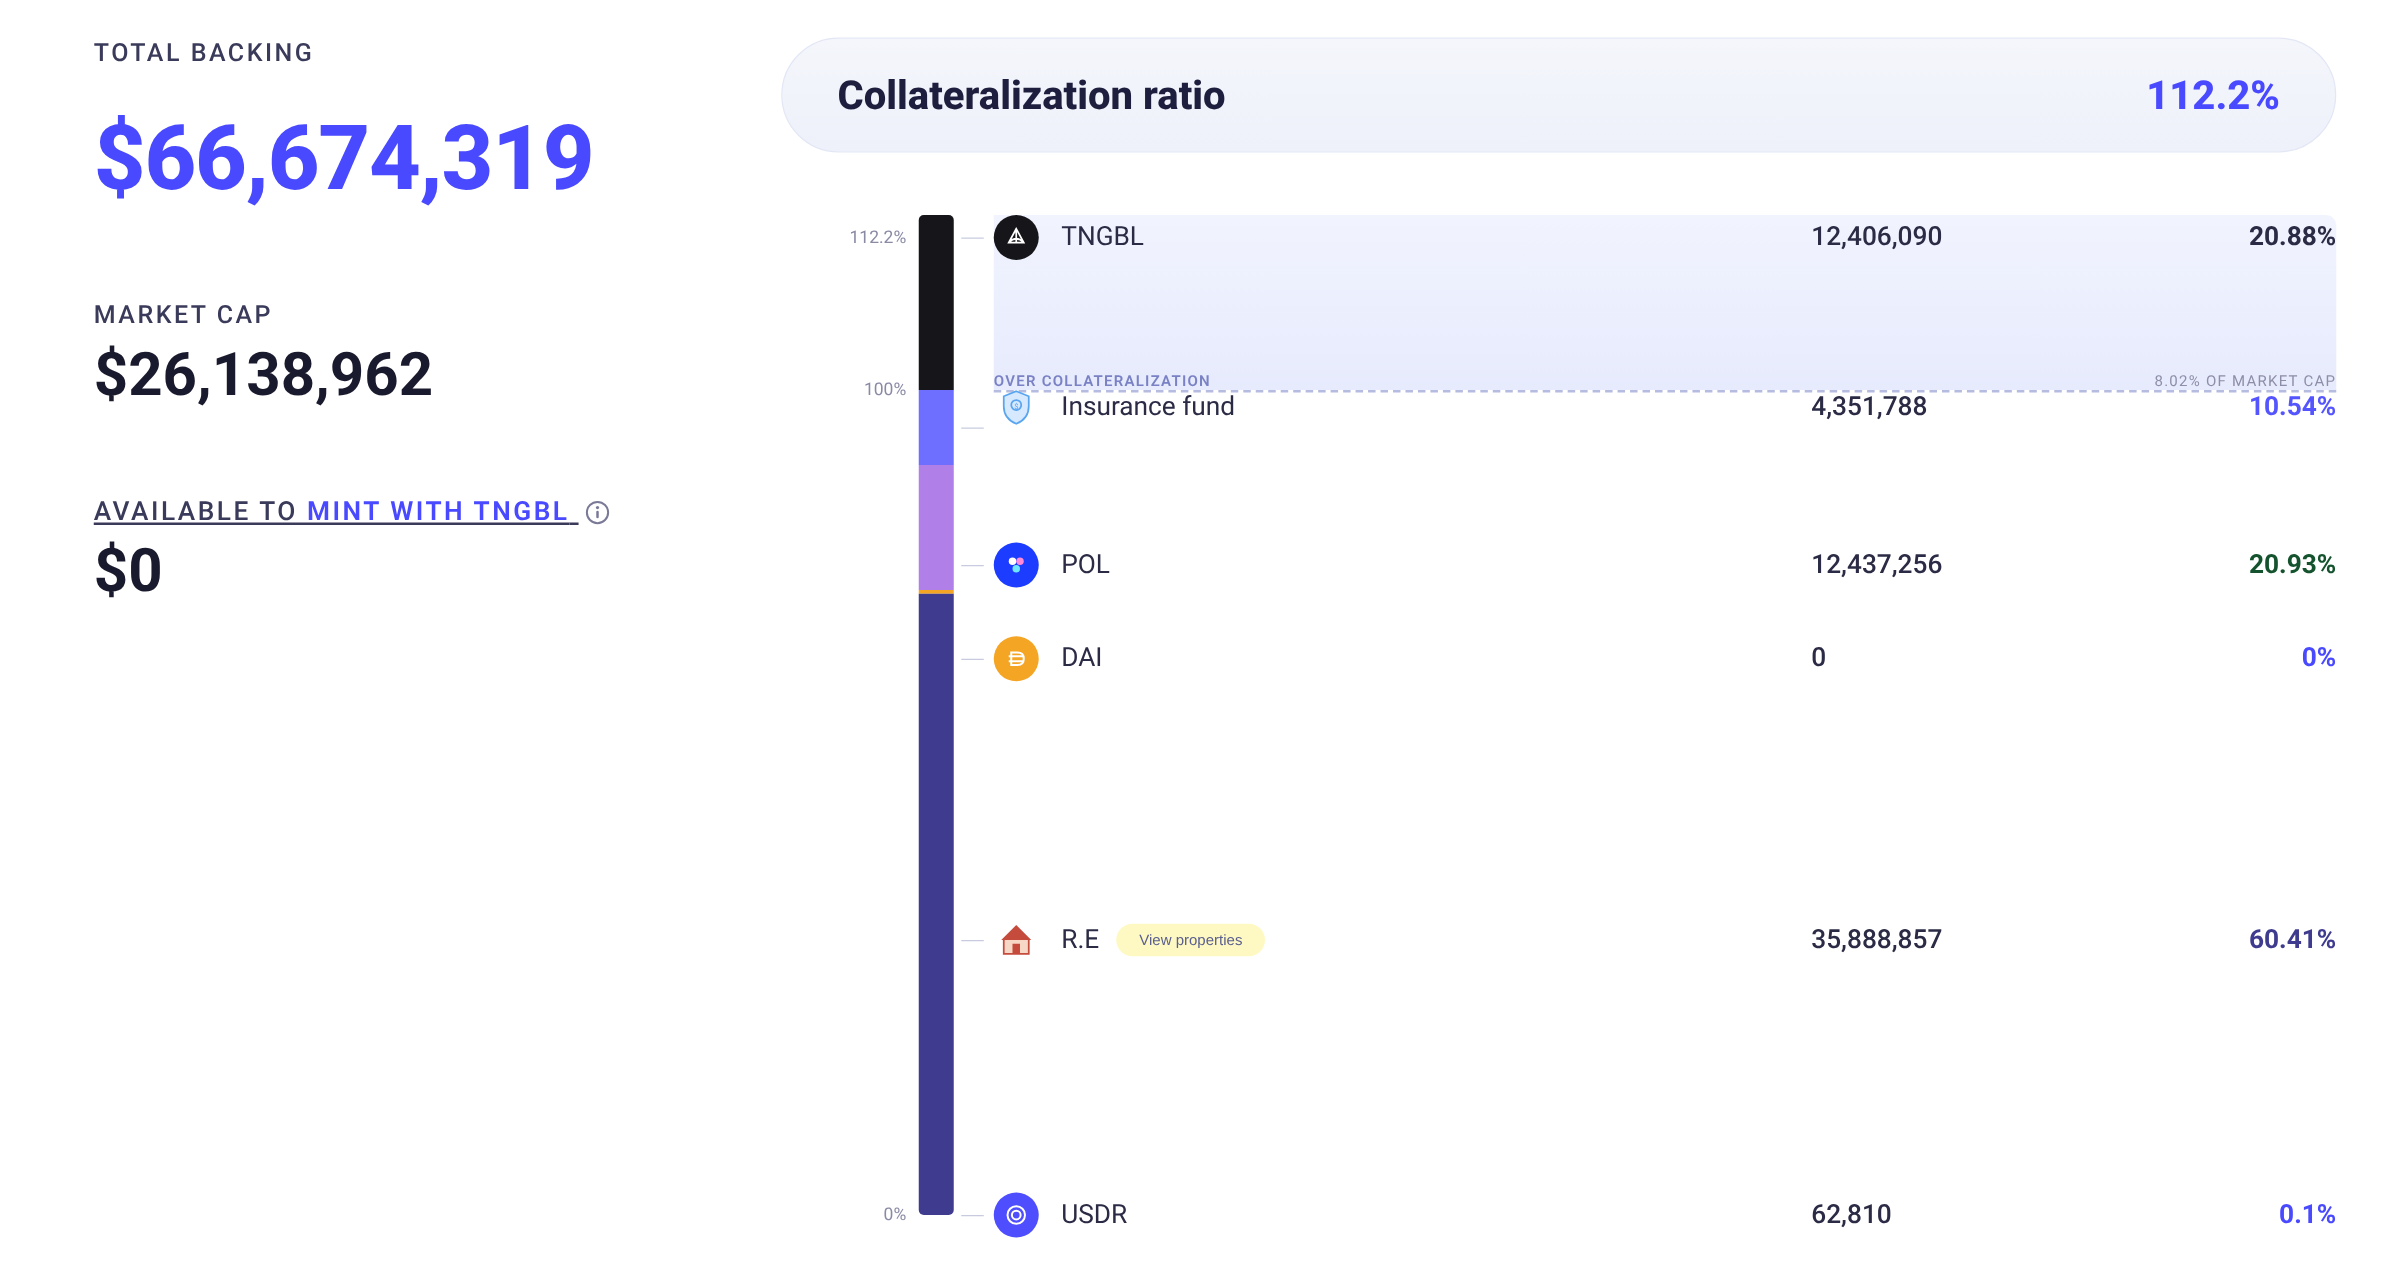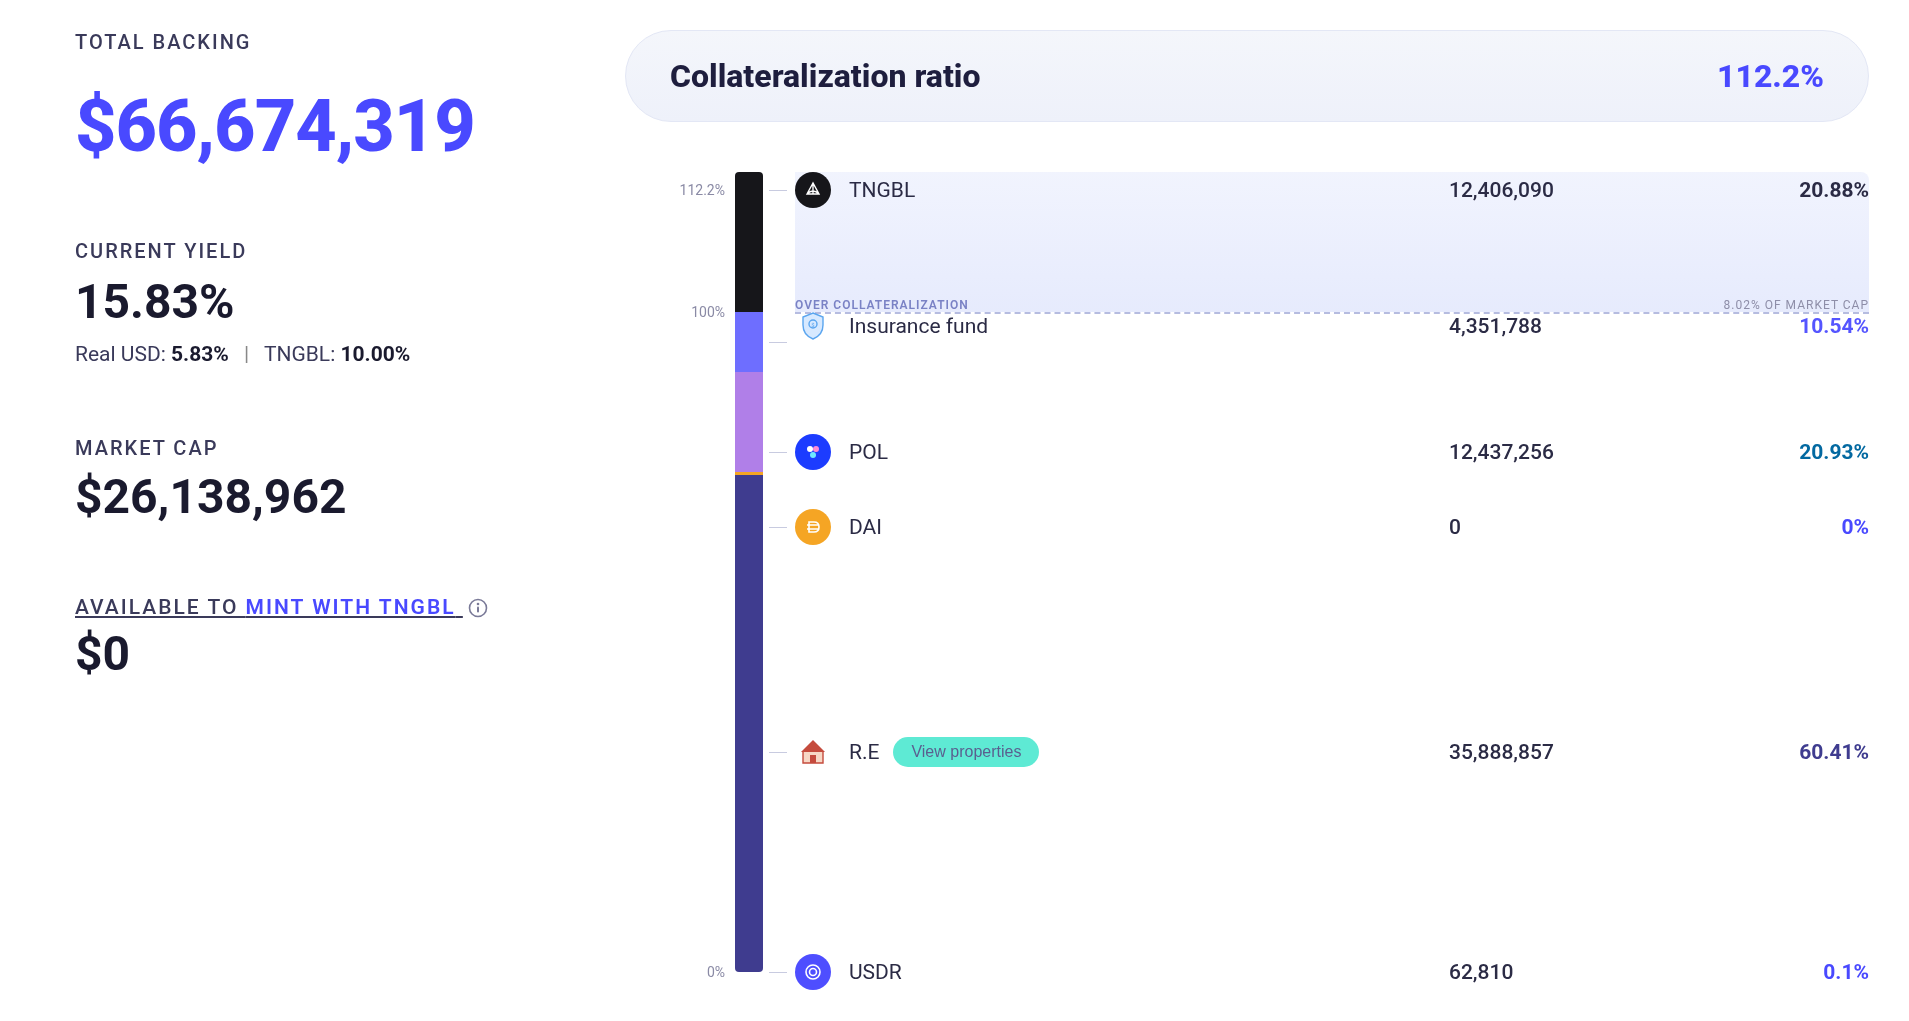--- a/index.html
+++ b/index.html
@@ -178,25 +178,25 @@
   margin-right: 18px;
 }
 .asset-name {
   font-size: 21px;
   color: #2b2b45;
   font-weight: 400;
   flex: 0 0 auto;
 }
 .asset-action {
   margin-left: 14px;
-  background: #5eead4;
+  background: #fef9c3;
   color: #5a5f8f;
   border-radius: 999px;
   padding: 6px 18px;
-  font-size: 16px;
+  font-size: 12px;
   border: none;
   cursor: pointer;
 }
 .asset-amount {
   margin-left: auto;
   font-size: 21px;
   color: #2b2b45;
   font-weight: 500;
   text-align: left;
   width: 200px;
@@ -211,31 +211,20 @@
 </style>
 </head>
 <body>
 
 <div class="container">
 
   <div class="left-panel">
     <div class="label">TOTAL BACKING</div>
     <div class="big-value">$66,674,319</div>
 
-    <div class="section">
-      <div class="label">CURRENT YIELD</div>
-      <div class="yield-value">15.83%</div>
-      <div class="yield-sub">
-        <span>Real USD:</span>
-        <span class="b">5.83%</span>
-        <span class="sep">|</span>
-        <span>TNGBL:</span>
-        <span class="b">10.00%</span>
-      </div>
-    </div>
 
     <div class="section">
       <div class="label">MARKET CAP</div>
       <div class="mcap-value">$26,138,962</div>
     </div>
 
     <div class="section">
       <div class="mint-label">
         <span>AVAILABLE TO </span><a class="mint-link">MINT WITH TNGBL</a>
         <span class="info-icon">
@@ -311,21 +300,21 @@
       <div class="asset-row" style="top:280px;">
         <div class="asset-icon" style="background:#1c3cff;">
           <svg width="20" height="20" viewBox="0 0 20 20">
               <circle cx="7" cy="7" r="3" fill="#fff"></circle>
               <circle cx="13" cy="7" r="3" fill="#ff8ad8"></circle>
               <circle cx="10" cy="13" r="3" fill="#6fe8ff"></circle>
             </svg>
         </div>
         <div class="asset-name">POL</div>
         <div class="asset-amount">12,437,256</div>
-        <div class="asset-pct" style="color:#0369a1;">20.93%</div>
+        <div class="asset-pct" style="color:#14532d;">20.93%</div>
       </div>
 
       <div class="asset-row" style="top:355px;">
         <div class="asset-icon" style="background:#f5a524;">
           <svg width="20" height="20" viewBox="0 0 20 20">
               <path d="M6 5 H11 Q16 5 16 10 Q16 15 11 15 H6 Z M4 8 H16 M4 12 H16" fill="none" stroke="#fff" stroke-width="1.6"></path>
             </svg>
         </div>
         <div class="asset-name">DAI</div>
         <div class="asset-amount">0</div>

